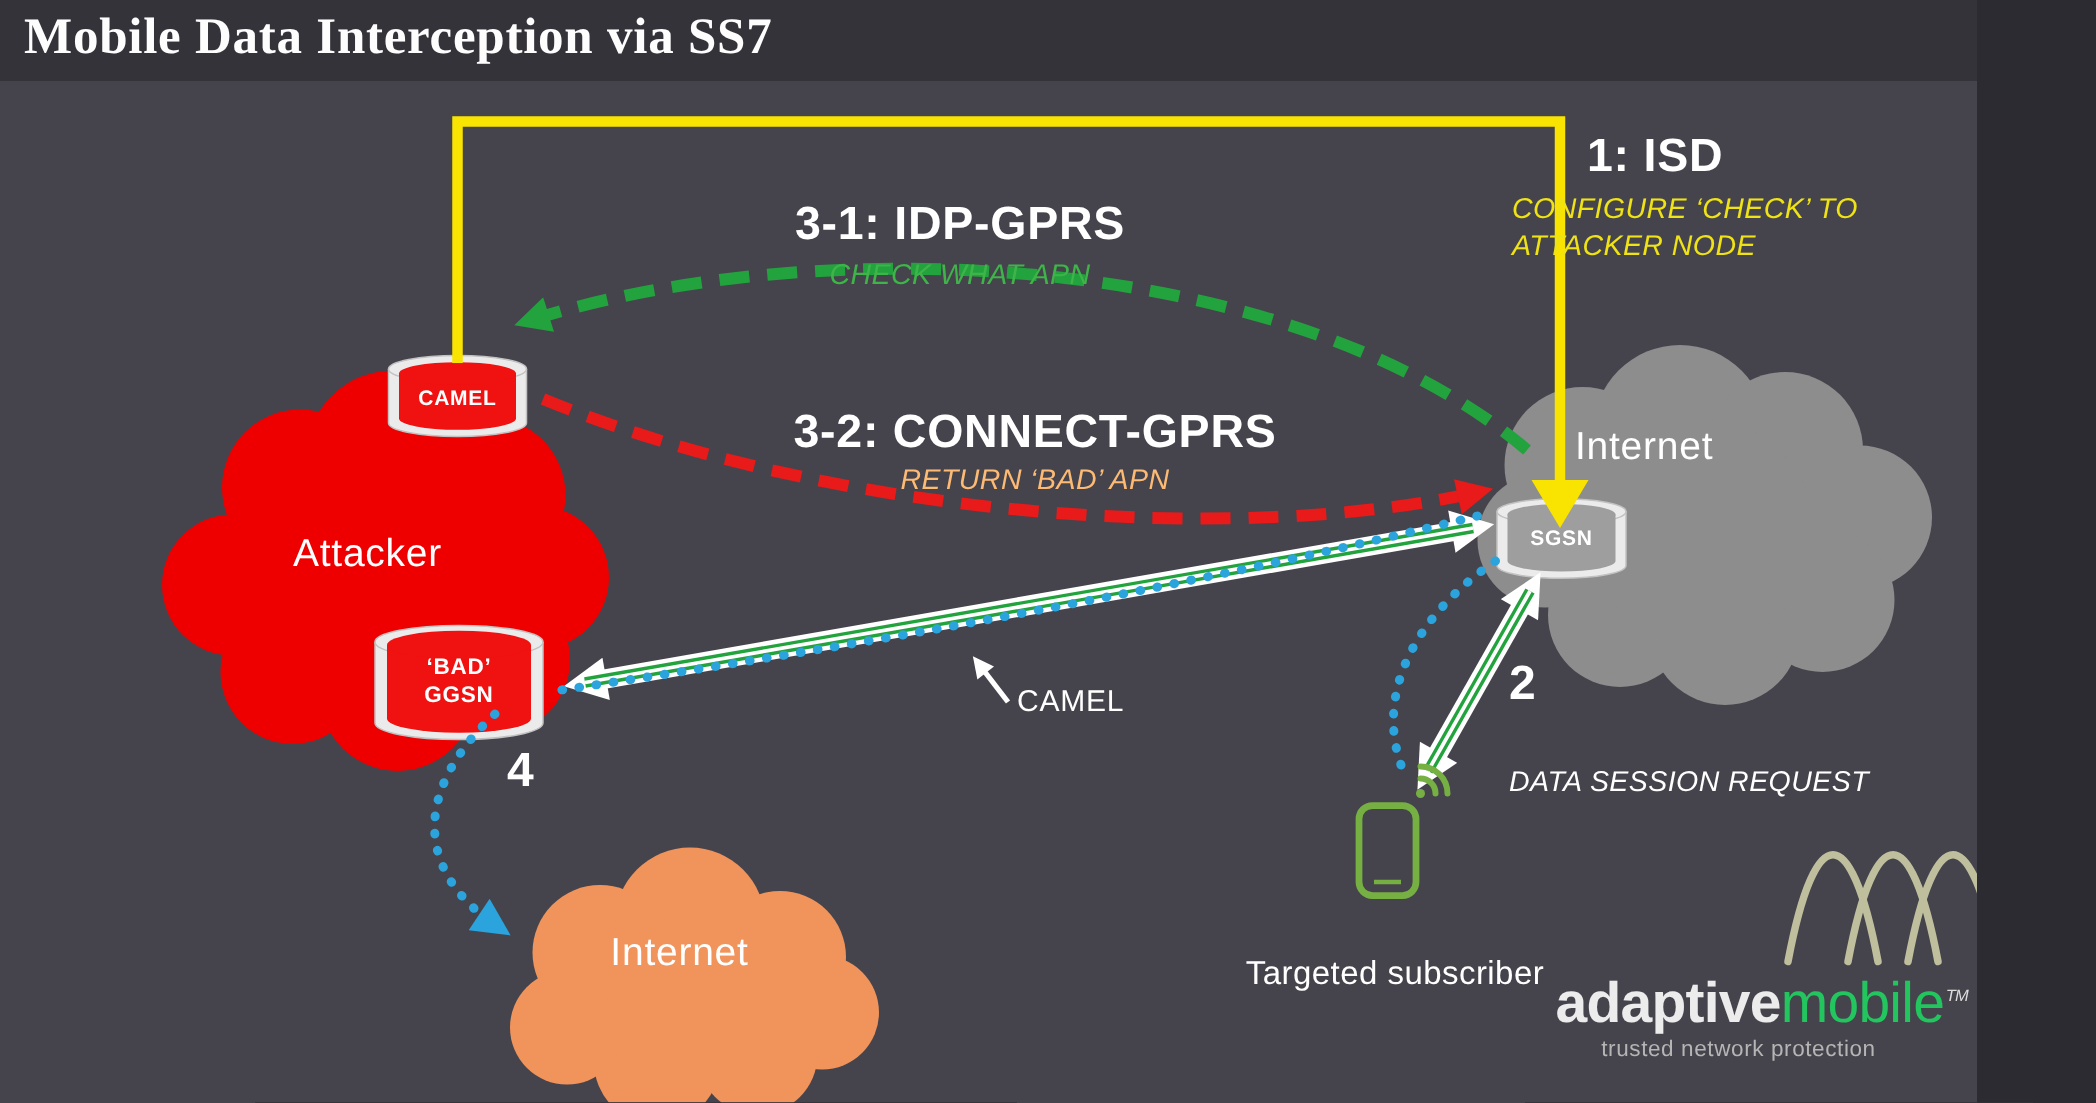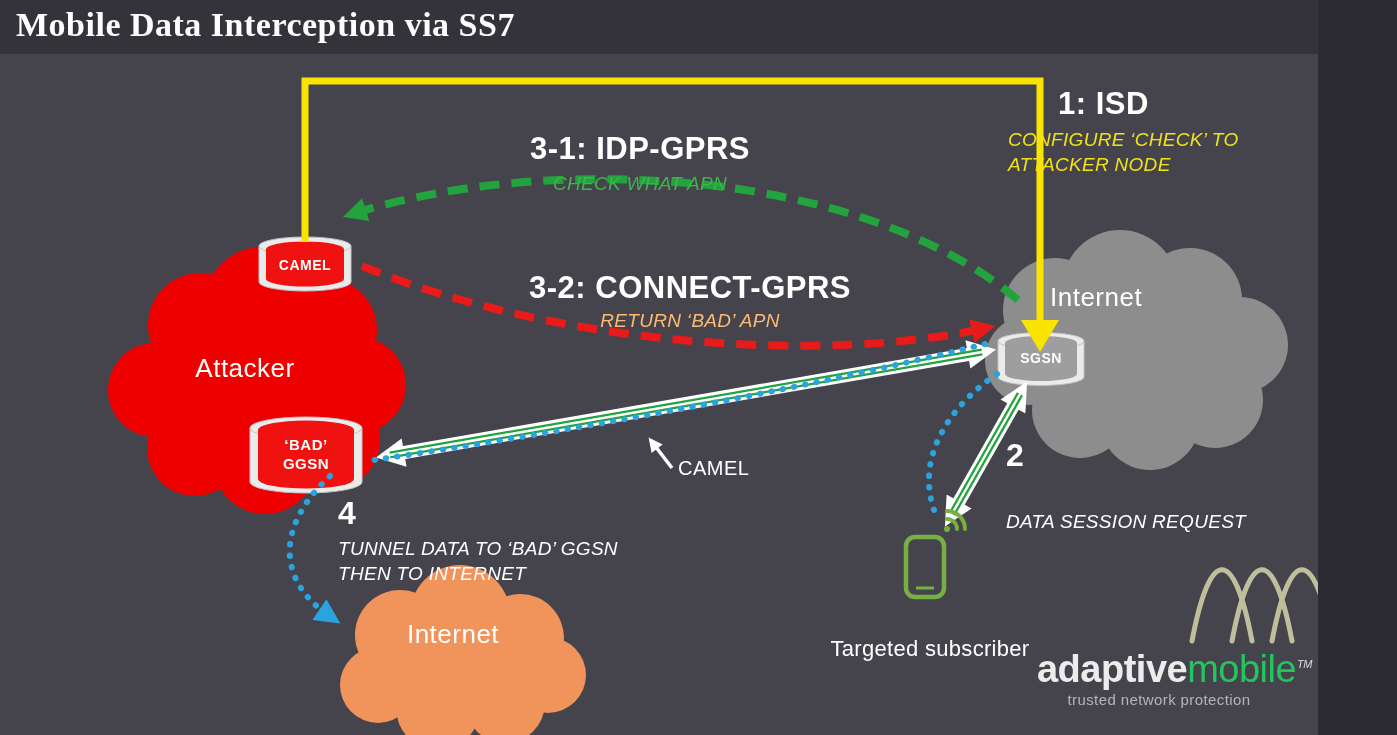--- a/index.html
+++ b/index.html
@@ -169,22 +169,20 @@
   <div class="abs step-label center" style="left:500px;top:131px;width:280px;">3-1: IDP-GPRS</div>
   <div class="abs step-desc center" style="left:500px;top:173px;width:280px;color:#3eb449;">CHECK WHAT APN</div>
 
   <div class="abs step-label center" style="left:490px;top:270px;width:400px;">3-2: CONNECT-GPRS</div>
   <div class="abs step-desc center" style="left:490px;top:310px;width:400px;color:#fdba74;">RETURN ‘BAD’ APN</div>
 
   <div class="abs step-num" style="left:1006px;top:437px;">2</div>
   <div class="abs step-desc" style="left:1006px;top:467px;margin-top:44px;">DATA SESSION REQUEST</div>
 
   <div class="abs step-num" style="left:338px;top:495px;">4</div>
-  <div class="abs step-desc pre" style="left:338px;top:537px;width:340px;">TUNNEL DATA TO ‘BAD’ GGSN
-THEN TO INTERNET</div>
 
   <div class="abs data-label" style="left:678px;top:457px;">CAMEL</div>
 
   <div class="abs node-label center" style="left:155px;top:353px;width:180px;">Attacker</div>
   <div class="abs node-label" style="left:1050px;top:282px;">Internet</div>
   <div class="abs node-label center" style="left:368px;top:619px;width:170px;">Internet</div>
 
   <div class="abs cyl-label" style="left:259px;top:257px;width:92px;">CAMEL</div>
   <div class="abs cyl-label big pre" style="left:250px;top:436px;width:112px;text-align:center;">‘BAD’
 GGSN</div>

